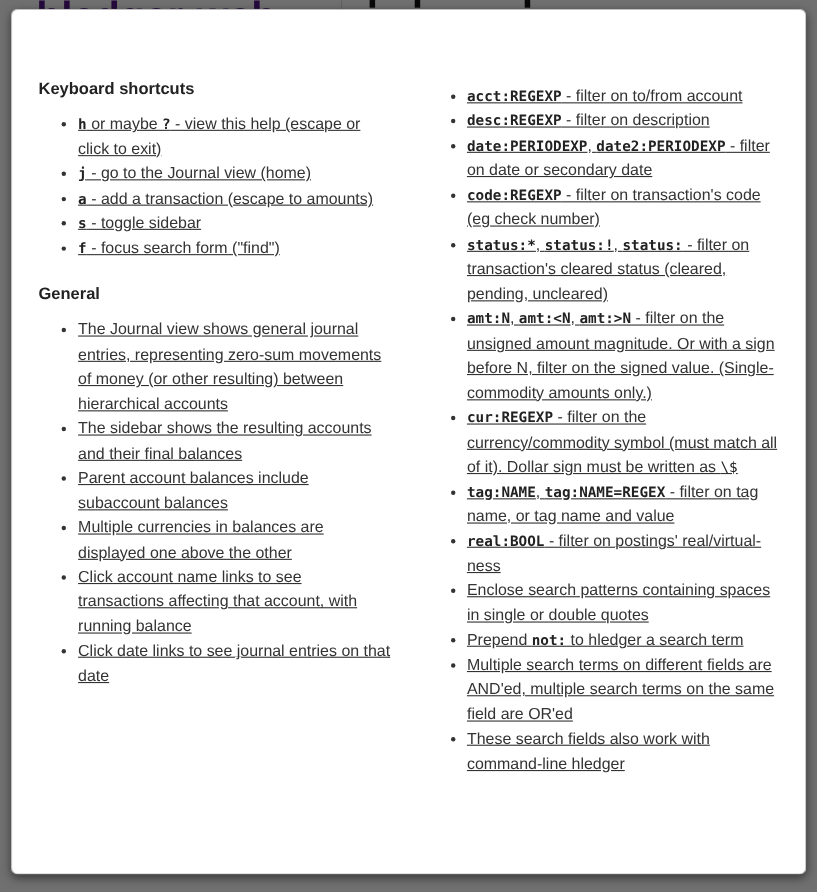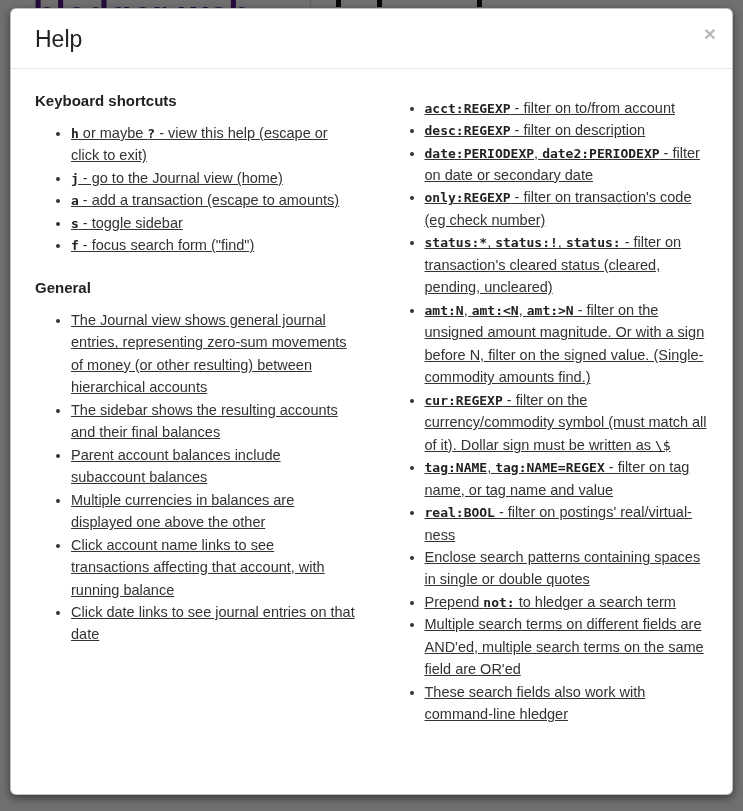--- a/index.html
+++ b/index.html
@@ -66,21 +66,21 @@
     color: var(--close, #b8b8b8);
     line-height: 1;
     font-family: "Liberation Sans", sans-serif;
   }
   .modal-body {
     display: flex;
     padding: 18px 15px 15px 15px;
     font-size: 14.5px;
     line-height: 1.55;
   }
-  .col { width: 50%; }
+  .col { width: 50%; margin-top: 40px; }
   .col-left  { padding: 0 16px 0 9px; }
   .col-right { padding: 0 8px 0 17px; }
 
   .section-heading {
     font-weight: bold;
     font-size: 15px;
     color: #222222;
     margin: 2px 0 0 0;
   }
   ul.help-list {
@@ -104,26 +104,20 @@
 
 <div class="bg-page">
   <span class="bg-brand">hledger-web</span>
   <span class="bg-divider"></span>
   <span><span class="frag" style="left: 336px;"></span><span class="frag" style="left: 377px;"></span><span class="frag" style="left: 477px;"></span></span>
 </div>
 
 <div class="backdrop"></div>
 
 <div class="modal">
-  <div class="modal-header">
-    <div class="modal-title">Help</div>
-    <button class="close-btn">
-      <span>×</span>
-    </button>
-  </div>
   <div class="modal-body">
     <div class="col col-left">
         <div class="section-heading">Keyboard shortcuts</div>
         <ul class="help-list">
           <li><span class="code">h</span><span class="txt"> or maybe </span><span class="code">?</span><span class="txt"> - view this help (escape or click to exit)</span></li>
           <li><span class="code">j</span><span class="txt"> - go to the Journal view (home)</span></li>
           <li><span class="code">a</span><span class="txt"> - add a transaction (escape to amounts)</span></li>
           <li><span class="code">s</span><span class="txt"> - toggle sidebar</span></li>
           <li><span class="code">f</span><span class="txt"> - focus search form ("find")</span></li>
         </ul>
@@ -135,23 +129,23 @@
           <li><span class="txt">Multiple currencies in balances are displayed one above the other</span></li>
           <li><span class="txt">Click account name links to see transactions affecting that account, with running balance</span></li>
           <li><span class="txt">Click date links to see journal entries on that date</span></li>
         </ul>
       </div>
     <div class="col col-right">
         <ul class="help-list">
           <li><span class="code">acct:REGEXP</span><span class="txt"> - filter on to/from account</span></li>
           <li><span class="code">desc:REGEXP</span><span class="txt"> - filter on description</span></li>
           <li><span class="code">date:PERIODEXP</span><span class="txt">, </span><span class="code">date2:PERIODEXP</span><span class="txt"> - filter on date or secondary date</span></li>
-          <li><span class="code">only:REGEXP</span><span class="txt"> - filter on transaction's code (eg check number)</span></li>
+          <li><span class="code">code:REGEXP</span><span class="txt"> - filter on transaction's code (eg check number)</span></li>
           <li><span class="code">status:*</span><span class="txt">, </span><span class="code">status:!</span><span class="txt">, </span><span class="code">status:</span><span class="txt"> - filter on transaction's cleared status (cleared, pending, uncleared)</span></li>
-          <li><span class="code">amt:N</span><span class="txt">, </span><span class="code">amt:&lt;N</span><span class="txt">, </span><span class="code">amt:&gt;N</span><span class="txt"> - filter on the unsigned amount magnitude. Or with a sign before N, filter on the signed value. (Single-commodity amounts find.)</span></li>
+          <li><span class="code">amt:N</span><span class="txt">, </span><span class="code">amt:&lt;N</span><span class="txt">, </span><span class="code">amt:&gt;N</span><span class="txt"> - filter on the unsigned amount magnitude. Or with a sign before N, filter on the signed value. (Single-commodity amounts only.)</span></li>
           <li><span class="code">cur:REGEXP</span><span class="txt"> - filter on the currency/commodity symbol (must match all of it). Dollar sign must be written as </span><span class="code plain">\$</span></li>
           <li><span class="code">tag:NAME</span><span class="txt">, </span><span class="code">tag:NAME=REGEX</span><span class="txt"> - filter on tag name, or tag name and value</span></li>
           <li><span class="code">real:BOOL</span><span class="txt"> - filter on postings' real/virtual-ness</span></li>
           <li><span class="txt">Enclose search patterns containing spaces in single or double quotes</span></li>
           <li><span class="txt">Prepend </span><span class="code">not:</span><span class="txt"> to hledger a search term</span></li>
           <li><span class="txt">Multiple search terms on different fields are AND'ed, multiple search terms on the same field are OR'ed</span></li>
           <li><span class="txt">These search fields also work with command-line hledger</span></li>
         </ul>
       </div>
   </div>

